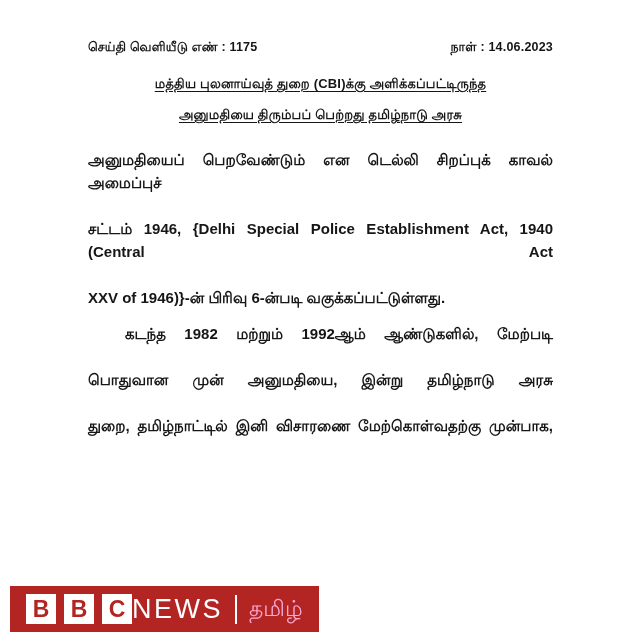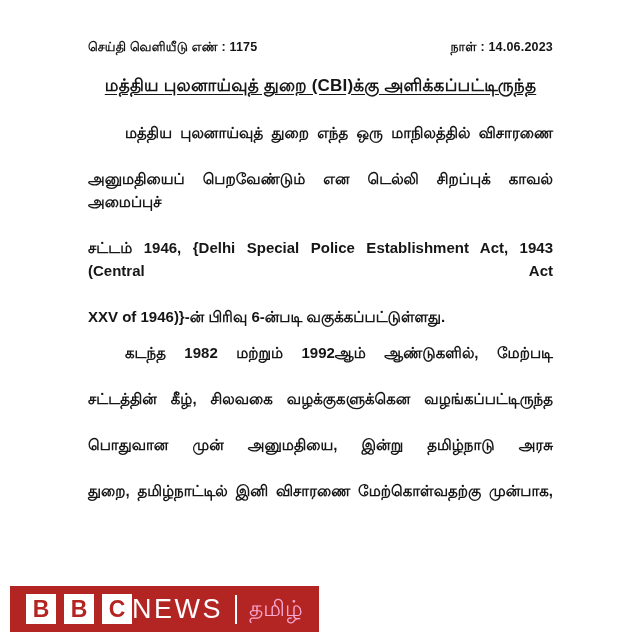--- a/index.html
+++ b/index.html
@@ -6,21 +6,21 @@
   .page {
     position:relative; width:640px; height:640px; overflow:hidden;
     background:#ffffff; color:#161616;
     font-family:"Liberation Sans","DejaVu Sans",sans-serif;
   }
   .content { position:absolute; left:88px; width:465px; top:0; }
   .header-row {
     display:flex; justify-content:space-between; align-items:flex-end;
     margin-top:40px; font-size:12.5px; font-weight:bold; letter-spacing:.2px;
   }
-  .title { text-align:center; font-weight:bold; font-size:17px;margin-top:20px; }
+  .title { text-align:center; font-weight:bold; font-size:13px;margin-top:20px; }
   .title-line {
     margin-top:14px; text-decoration:underline; text-underline-offset:3px;
     letter-spacing:.2px;
   }
   .title-line.one { margin-top:19px; }
   .doc-body { margin-top:24px; font-size:15px; font-weight:bold; }
   .para { margin:0 0 13px 0; }
   .bline { line-height:23px; text-align:justify; }
   .bline.j::after { content:""; display:inline-block; width:100%; height:0; }
   .bline.first { text-indent:37px; }
@@ -47,33 +47,32 @@
 <div class="page">
   <div class="content">
 
     <div class="header-row">
       <span>செய்தி வெளியீடு எண் : 1175</span>
       <span>நாள் : 14.06.2023</span>
     </div>
 
     <div class="title">
       <div class="title-line one">மத்திய புலனாய்வுத் துறை  (CBI)க்கு அளிக்கப்பட்டிருந்த</div>
+      <div class="title-line">அனுமதியை திரும்பப் பெற்றது தமிழ்நாடு அரசு</div>
     </div>
 
     <div class="doc-body">
       <div class="para">
-        <div class="bline first j">மத்திய புலனாய்வுத் துறை எந்த ஒரு மாநிலத்தில் விசாரணை</div>
         <div class="bline j">அனுமதியைப் பெறவேண்டும் என டெல்லி சிறப்புக் காவல் அமைப்புச்</div>
-        <div class="bline j">சட்டம் 1946, {Delhi Special Police Establishment Act, 1943 (Central Act</div>
+        <div class="bline j">சட்டம் 1946, {Delhi Special Police Establishment Act, 1940 (Central Act</div>
         <div class="bline">XXV of 1946)}-ன் பிரிவு 6-ன்படி வகுக்கப்பட்டுள்ளது.</div>
       </div>
 
       <div class="para">
         <div class="bline first j">கடந்த 1982 மற்றும் 1992ஆம் ஆண்டுகளில், மேற்படி</div>
-        <div class="bline j">சட்டத்தின் கீழ், சிலவகை வழக்குகளுக்கென வழங்கப்பட்டிருந்த</div>
         <div class="bline j">பொதுவான முன் அனுமதியை, இன்று தமிழ்நாடு அரசு</div>
         <div class="bline j">துறை, தமிழ்நாட்டில் இனி விசாரணை மேற்கொள்வதற்கு முன்பாக,</div>
 
       </div>
 
     </div>
 
   </div>
 
   <div class="bbc-banner" style="background: rgb(179, 37, 34);">

